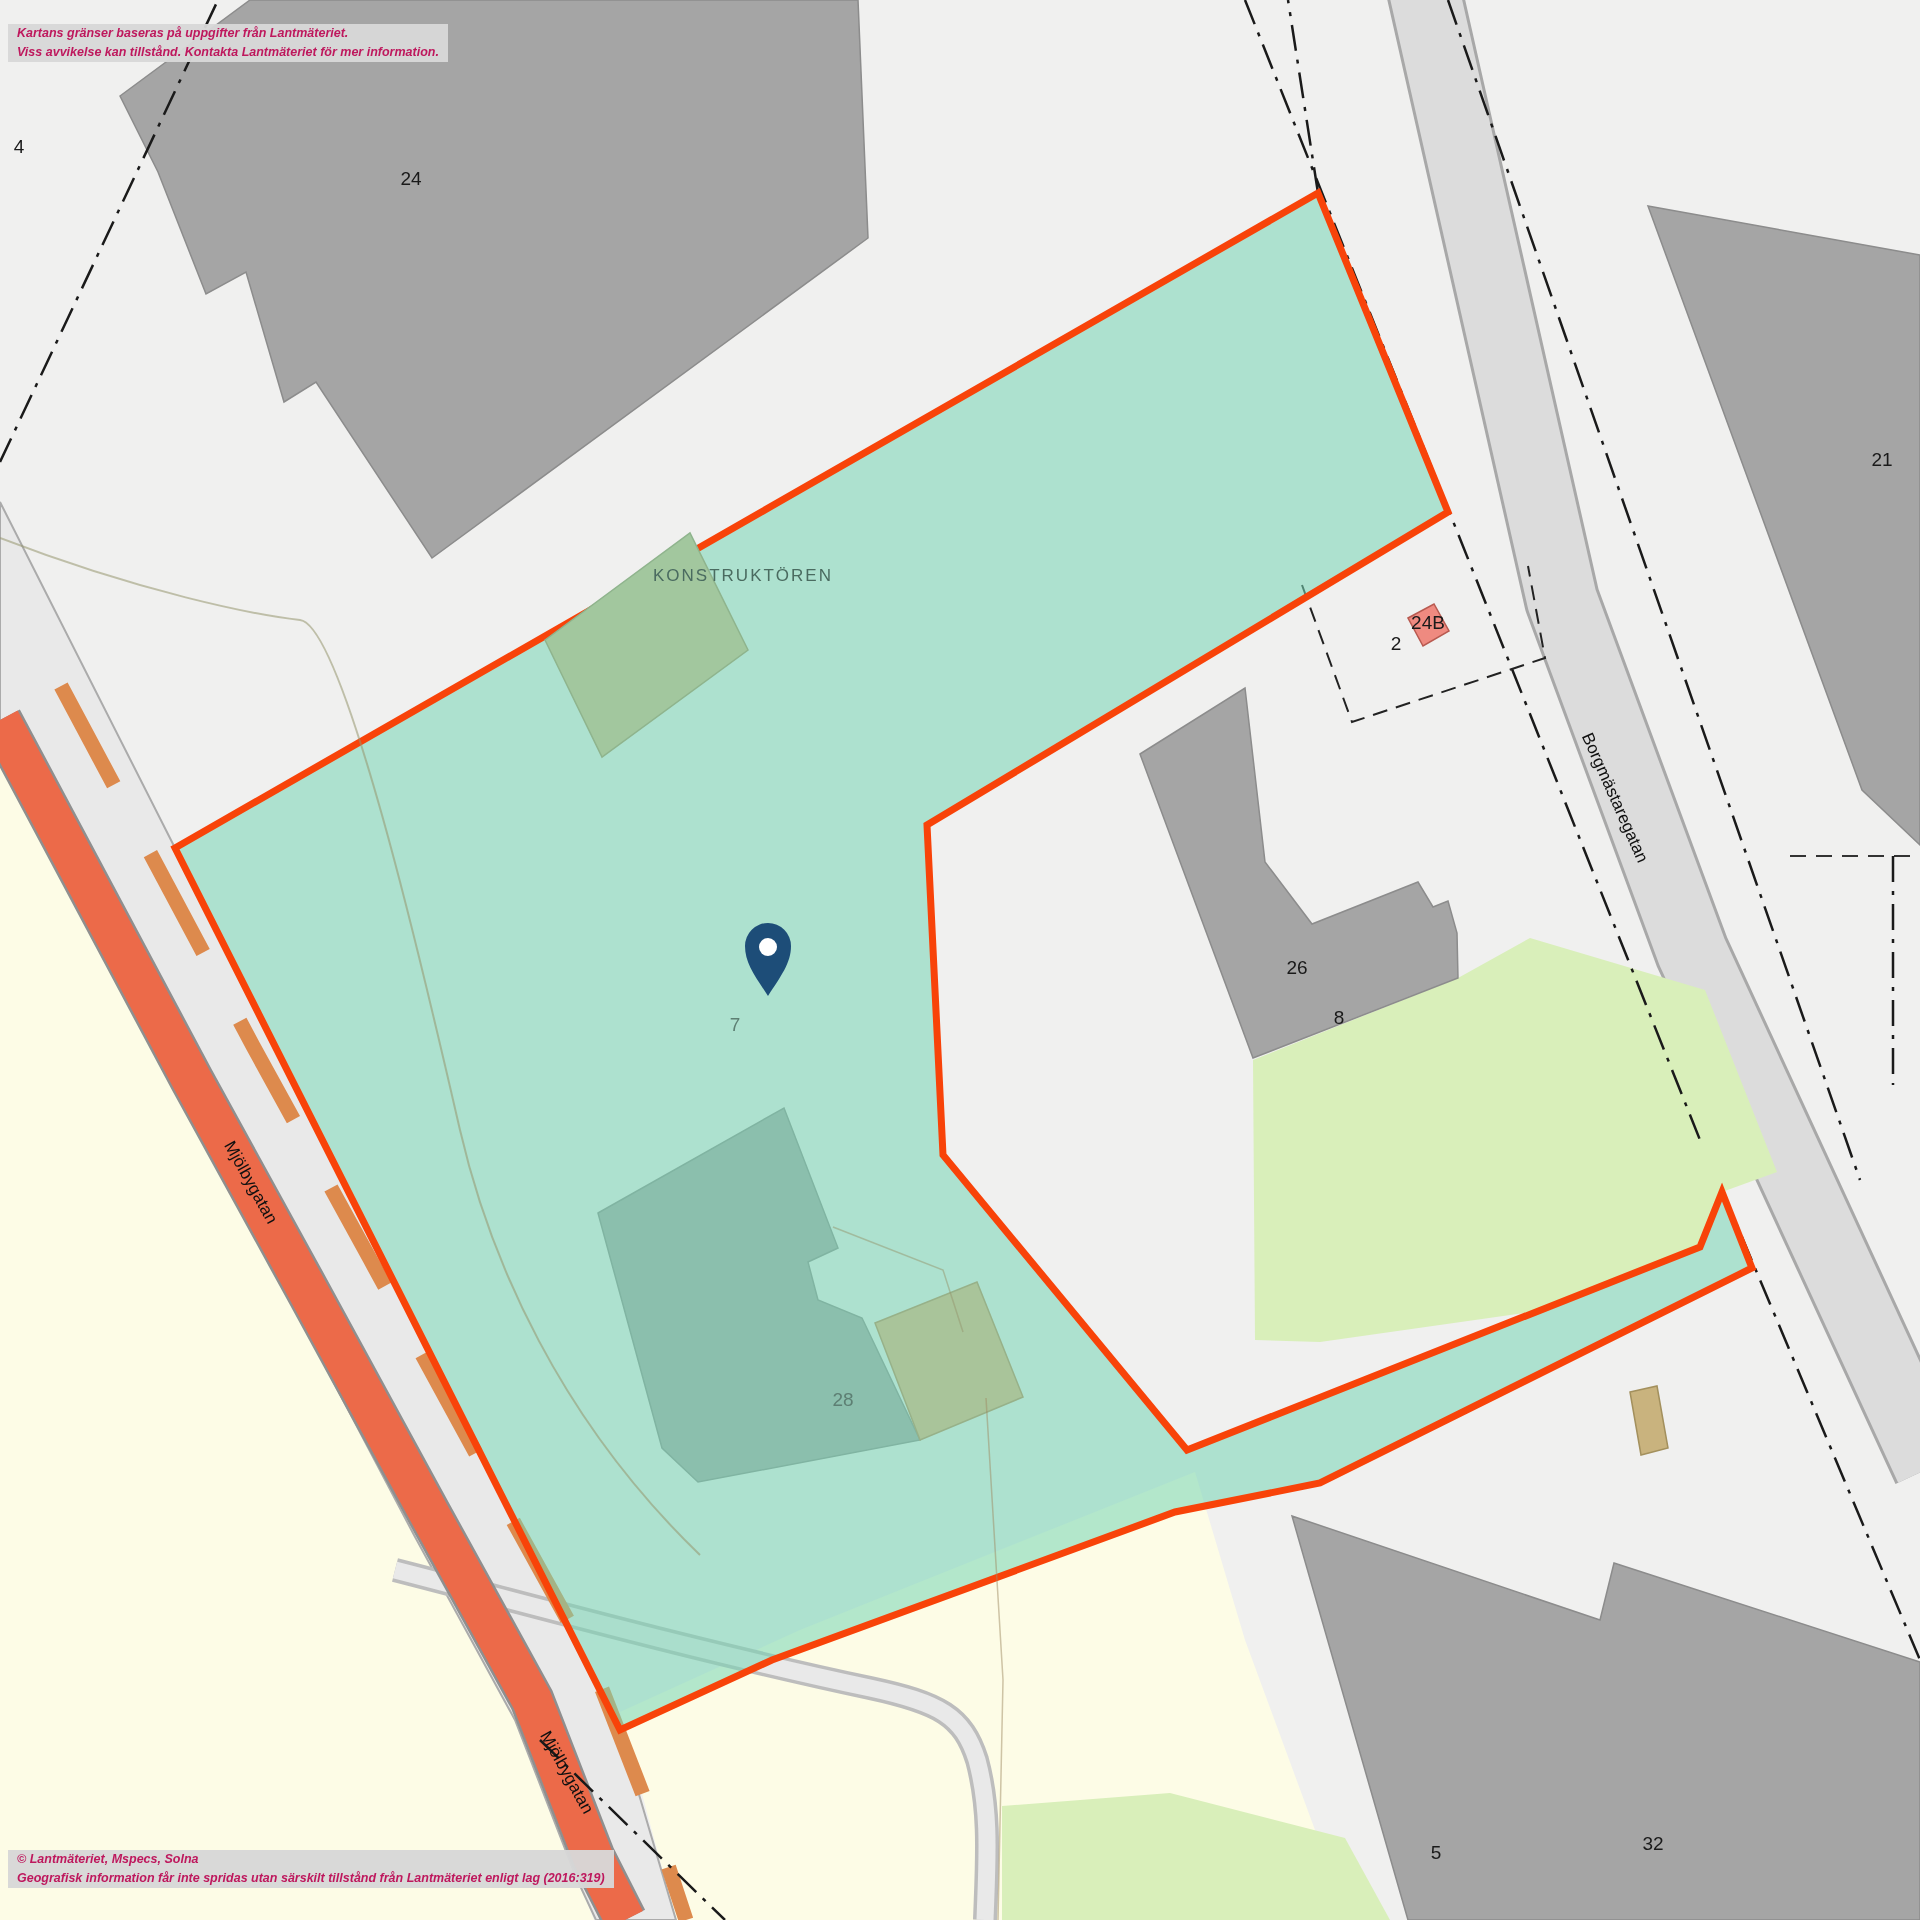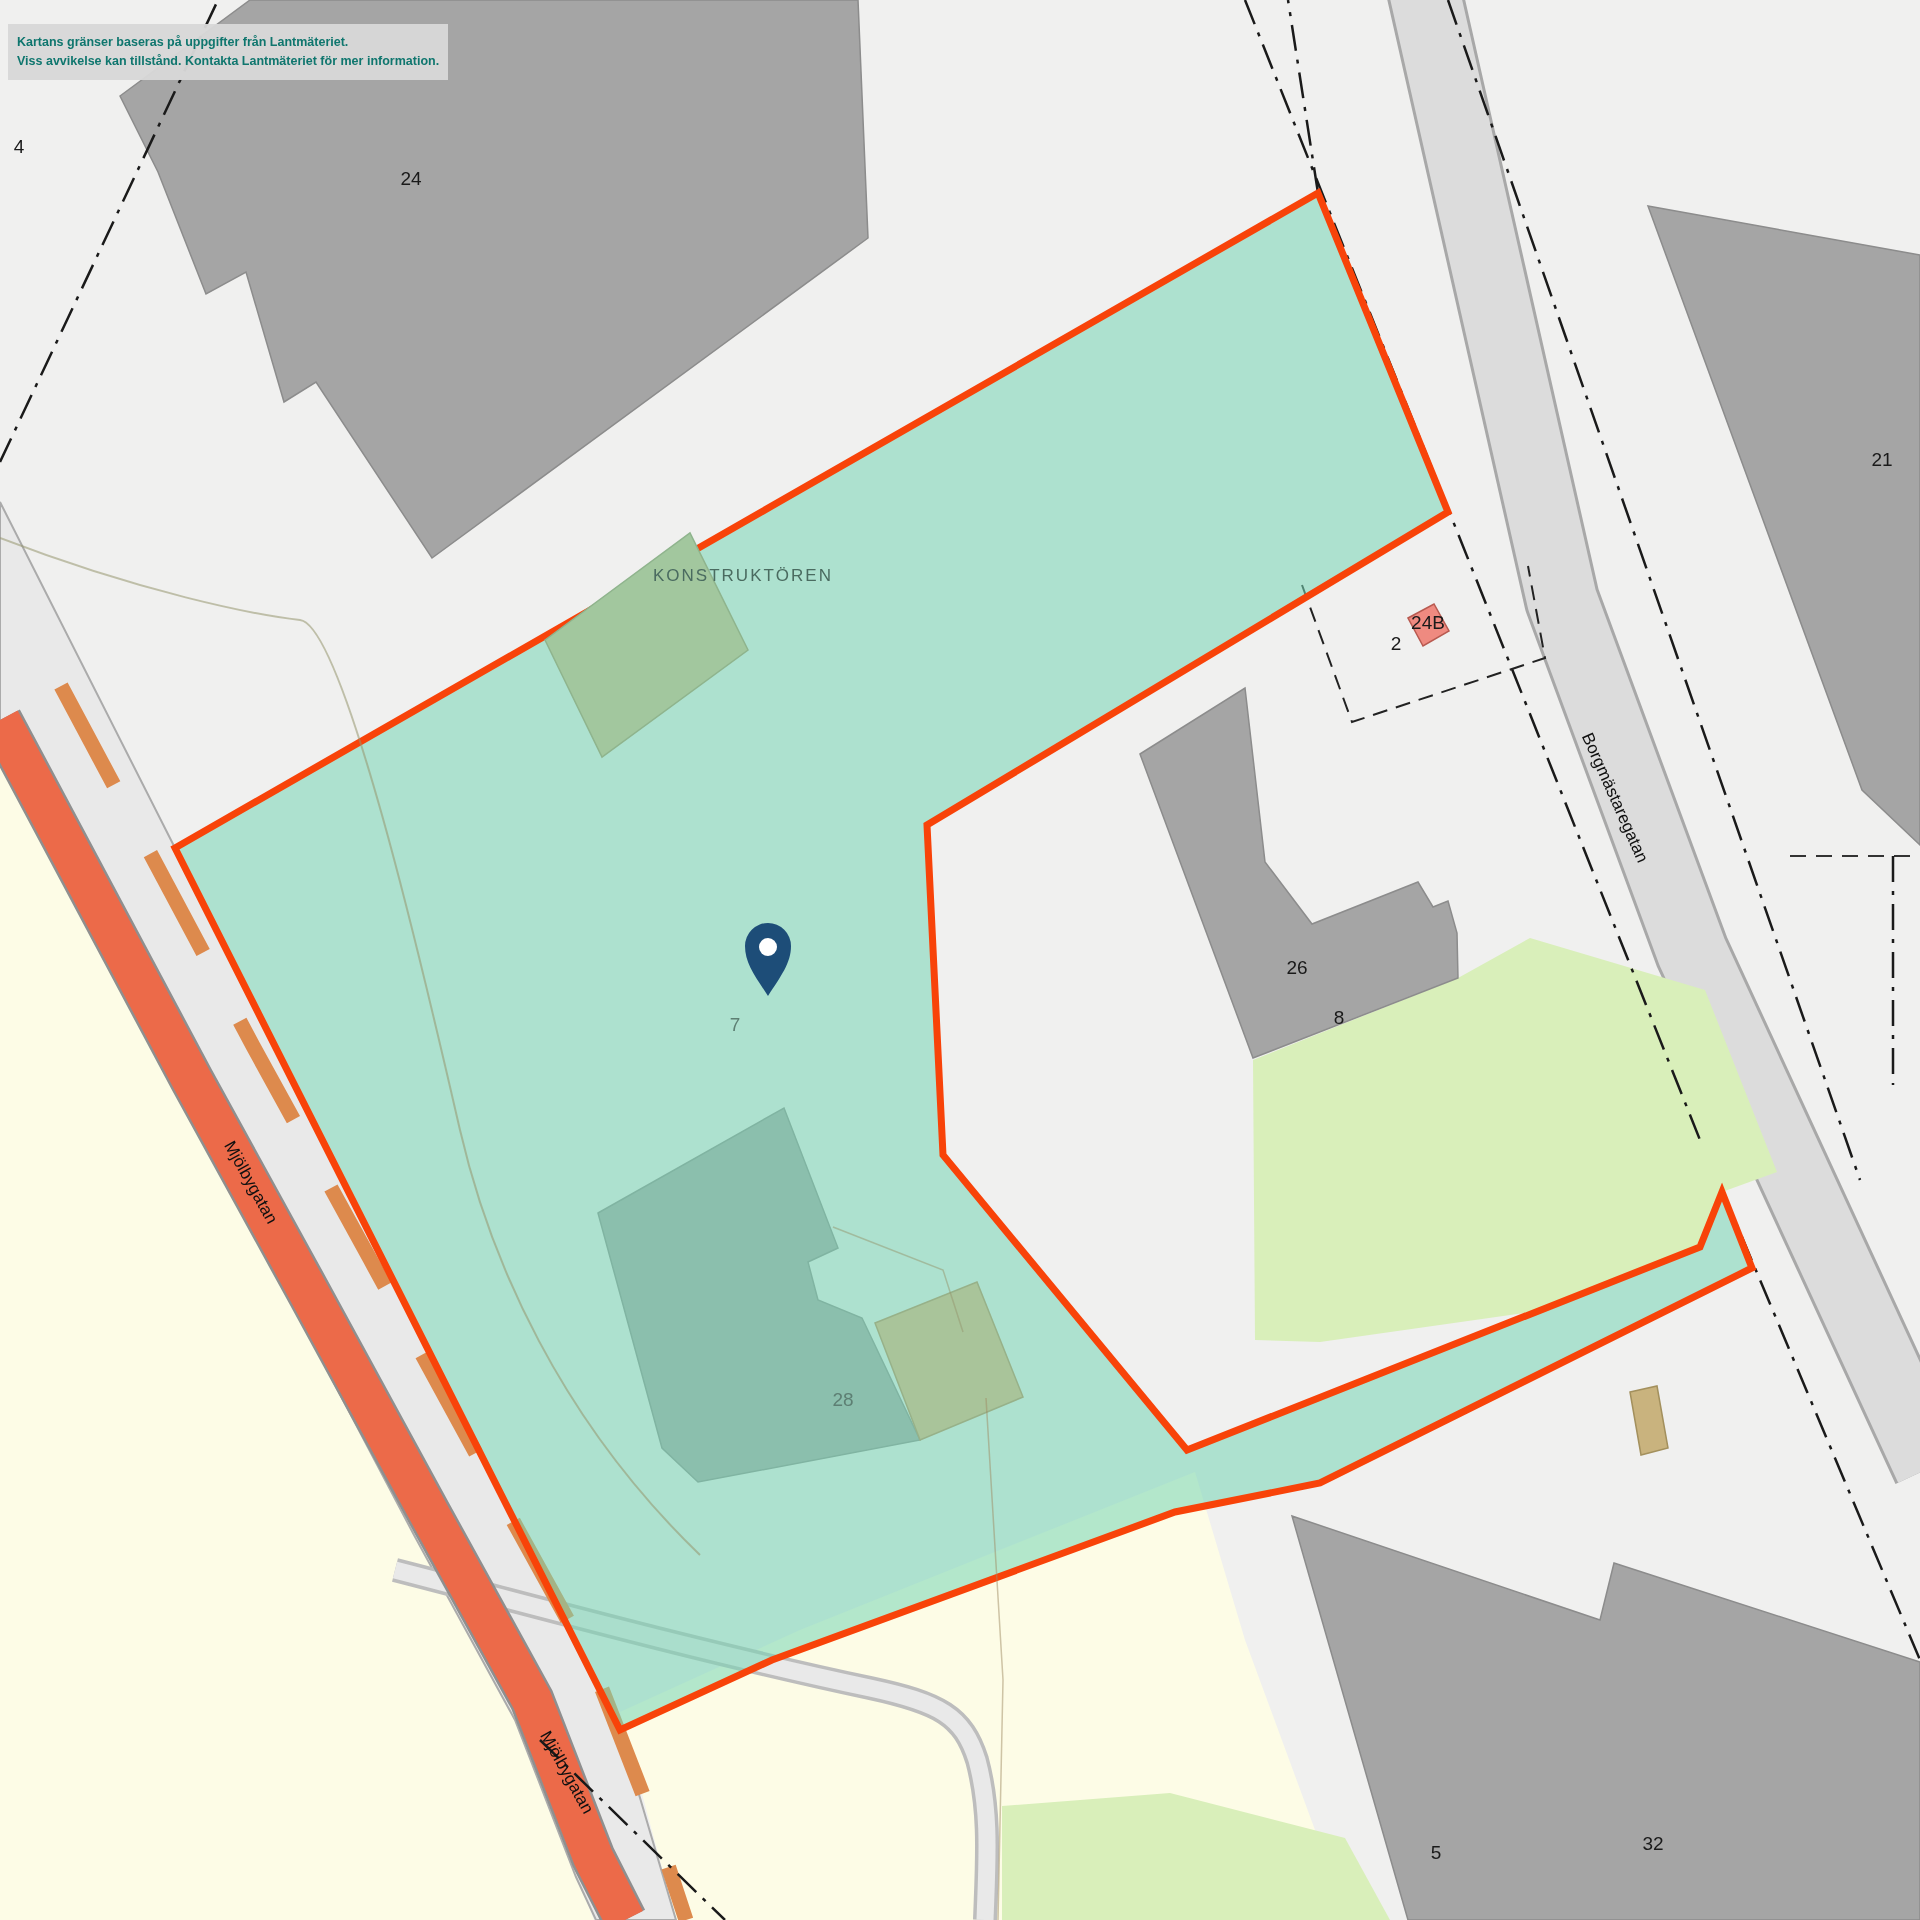--- a/index.html
+++ b/index.html
@@ -1,20 +1,20 @@
 <!DOCTYPE html>
 <html><head>
 <meta charset="utf-8">
 <style>
   html,body{margin:0;padding:0;}
   .stage{position:relative;width:1920px;height:1920px;overflow:hidden;
          background:#f0f0ef;font-family:"Liberation Sans",sans-serif;}
   .stage svg{position:absolute;left:0;top:0;}
-  .notice{position:absolute;background:rgba(215,215,215,0.96);color:#0f766e;
-          font-weight:bold;font-size:12.5px;line-height:1.5;padding:9px 9px;z-index:5;}
+  .notice{position:absolute;background:rgba(215,215,215,0.96);color:#be185d;
+          font-weight:bold;font-size:12.5px;line-height:1.5;padding:0 9px;z-index:5;font-style:italic;}
   #attribution{left:8px;top:24px;}
   #copyright{left:8px;top:1850px;}
   text{text-anchor:middle;font-family:"Liberation Sans",sans-serif;}
   .lbl{fill:#1a1a1a;font-size:19px;}
   .lbl-teal{fill:#5d7f73;font-size:19px;}
   .street{fill:#101010;font-size:17px;}
   .block-name{fill:#4a6b60;font-size:17px;letter-spacing:2px;}
 </style>
 </head>
 <body>
@@ -94,14 +94,18 @@
   <text x="246" y="1185" class="street" transform="rotate(61 246 1185)">Mjölbygatan</text>
   <text x="562" y="1775" class="street" transform="rotate(61 562 1775)">Mjölbygatan</text>
   <text x="1610" y="800" class="street" transform="rotate(66 1610 800)">Borgmästaregatan</text>
 </svg>
 
   <div class="notice" id="attribution">
     <div>Kartans gränser baseras på uppgifter från Lantmäteriet.</div>
     <div>Viss avvikelse kan tillstånd. Kontakta Lantmäteriet för mer information.</div>
   </div>
 
+  <div class="notice" id="copyright">
+    <div>© Lantmäteriet, Mspecs, Solna</div>
+    <div>Geografisk information får inte spridas utan särskilt tillstånd från Lantmäteriet enligt lag (2016:319)</div>
+  </div>
 
 </div>
 
 </body></html>

